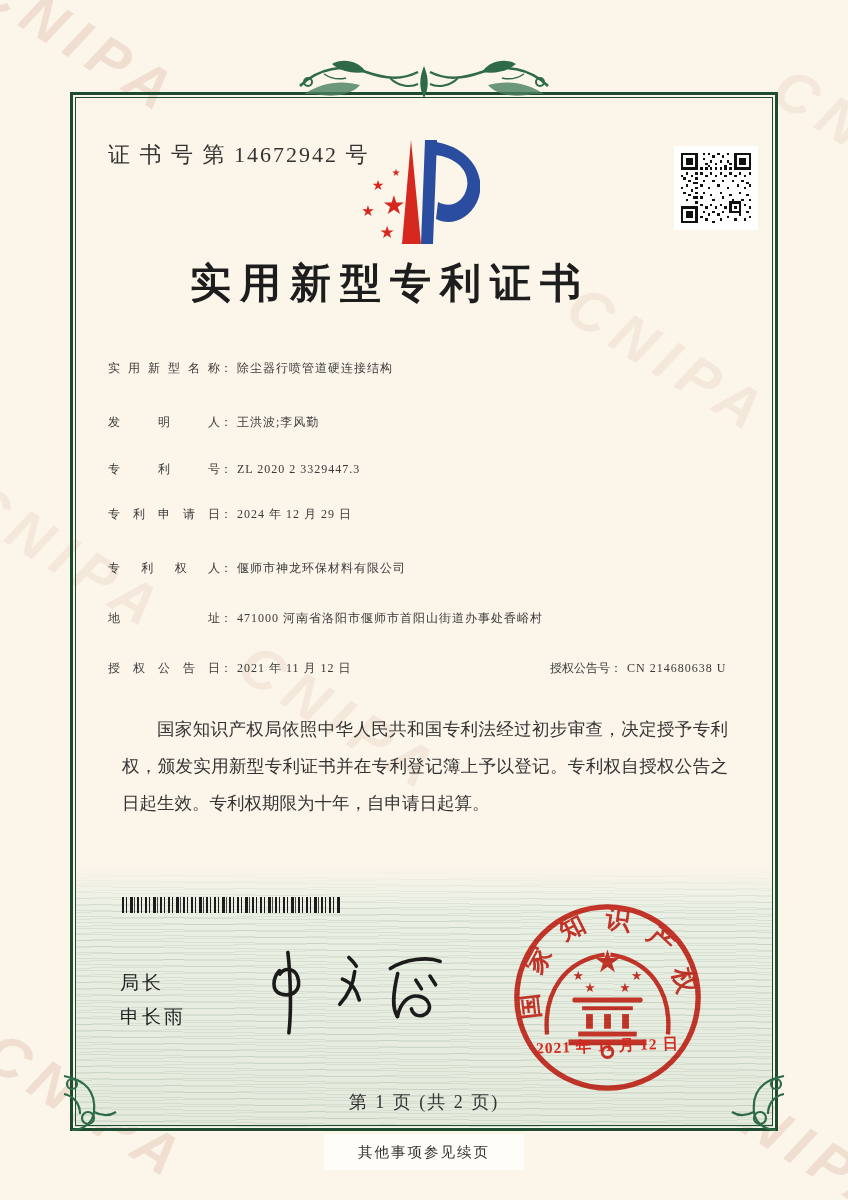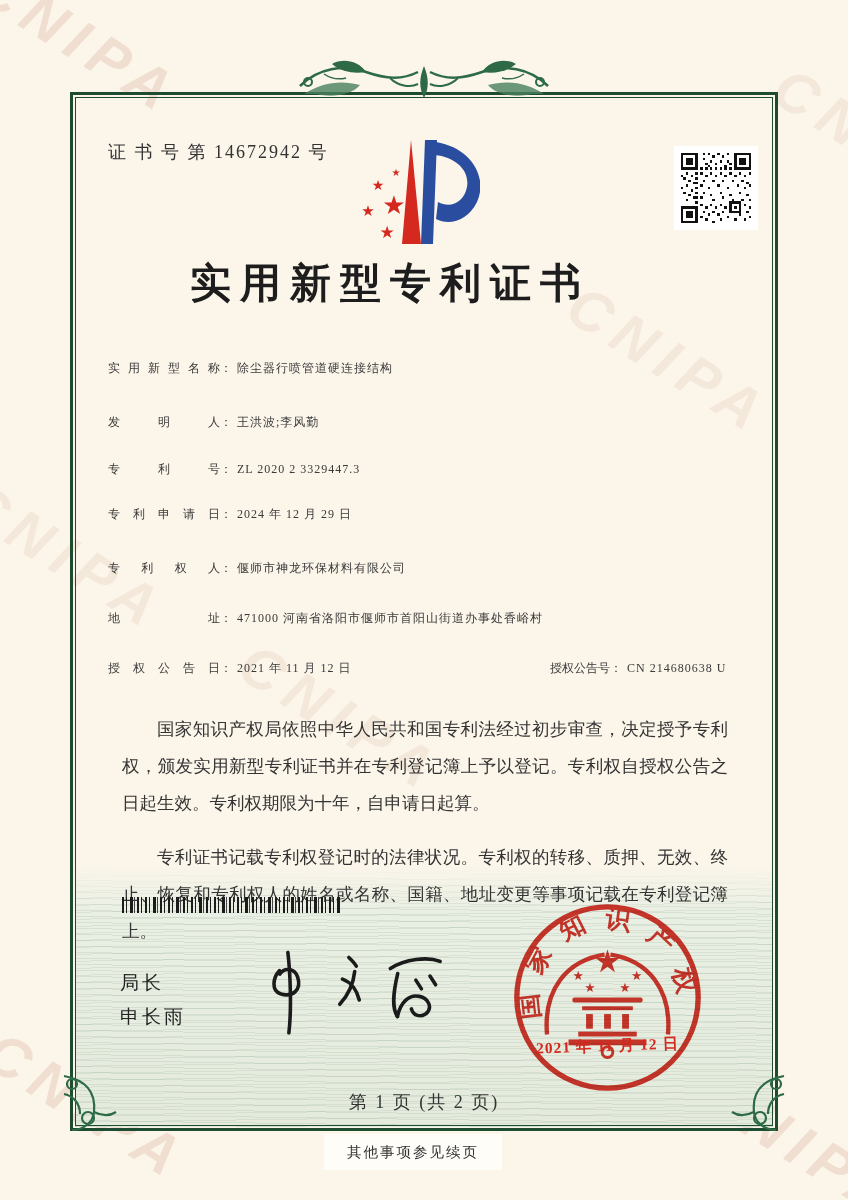--- a/index.html
+++ b/index.html
@@ -17,21 +17,21 @@
         repeating-linear-gradient(-0.8deg, rgba(120,150,122,.14) 0 1px, rgba(0,0,0,0) 1px 7px),
         linear-gradient(#eaf0e5,#e4ebdd);}
   .guilloche::before{content:"";position:absolute;left:0;top:0;right:0;height:46px;
       background:linear-gradient(#fbf5ea,rgba(251,245,234,0));}
   
   .frame{position:absolute;left:70px;top:92px;width:702px;height:1033px;
       border:3px solid #1e4c31;z-index:2;}
   .frame .inner{position:absolute;left:2px;top:2px;right:2px;bottom:2px;border:1px solid #1e4c31;}
   .orn{position:absolute;z-index:4;}
   
-  .certno{position:absolute;left:108px;top:140px;font-size:18px;letter-spacing:2px;color:#333;z-index:3;}
+  .certno{position:absolute;left:108px;top:140px;font-size:22px;letter-spacing:2px;color:#333;z-index:3;}
   .logo{position:absolute;left:352px;top:132px;width:128px;height:120px;z-index:3;}
   .qr{position:absolute;left:674px;top:146px;width:84px;height:84px;background:#fff;
       display:flex;align-items:center;justify-content:center;z-index:3;}
   .qr svg{width:70px;height:70px;}
   .title{position:absolute;left:74px;top:256px;width:632px;text-align:center;
       font-size:41px;font-weight:bold;letter-spacing:9px;color:#1d1d1d;z-index:3;}
   
   .field{position:absolute;left:108px;font-size:12px;color:#3a3a3a;white-space:nowrap;z-index:3;}
   .flabel{display:inline-block;width:112px;text-align:justify;text-align-last:justify;vertical-align:top;}
   .fcolon{display:inline-block;}
@@ -49,21 +49,21 @@
         #1b1b1b 15px 17px, rgba(0,0,0,0) 17px 19px, #1b1b1b 19px 20px, rgba(0,0,0,0) 20px 23px);}
   .director{position:absolute;left:120px;font-size:19px;letter-spacing:3px;color:#222;z-index:3;
       font-family:"Liberation Sans","DejaVu Sans",sans-serif;}
   .sig{position:absolute;left:250px;top:942px;width:210px;height:102px;z-index:3;}
   .seal{position:absolute;left:510px;top:900px;width:195px;height:195px;z-index:5;
       opacity:.93;mix-blend-mode:multiply;}
   .seal-date{position:absolute;left:520px;top:1036px;width:175px;text-align:center;z-index:6;
       font-size:15.5px;font-weight:bold;color:#d5281e;letter-spacing:1px;transform:rotate(-2deg);}
   .pagenum{position:absolute;left:74px;top:1090px;width:700px;text-align:center;
       font-size:18px;color:#333;letter-spacing:2px;z-index:3;}
-  .note-box{position:absolute;left:324px;top:1134px;width:178px;height:36px;background:#fffdf8;
+  .note-box{position:absolute;left:324px;top:1134px;width:200px;height:36px;background:#fffdf8;
       display:flex;align-items:center;justify-content:center;z-index:3;
       font-size:14.5px;letter-spacing:2px;color:#333;}
 </style>
 </head>
 <body>
 
 <div class="page">
 
   <span class="wm" style="left:-34px;top:6px;">CNIPA</span>
   <span class="wm faint" style="left:762px;top:108px;">CNIPA</span>
@@ -188,21 +188,20 @@
 
   <div class="field" style="top:660px;width:640px;">
     <span class="flabel">授权公告日</span><span class="fcolon">：</span><span class="fvalue">2021 年 11 月 12 日</span>
     <span class="grant2">
       <span>授权公告号</span><span>：</span><span class="fvalue">CN 214680638 U</span>
     </span>
   </div>
 
   <div class="body-text">
     <p>国家知识产权局依照中华人民共和国专利法经过初步审查，决定授予专利权，颁发实用新型专利证书并在专利登记簿上予以登记。专利权自授权公告之日起生效。专利权期限为十年，自申请日起算。</p>
-    <p>专利证书记载专利权登记时的法律状况。专利权的转移、质押、无效、终止、恢复和专利权人的姓名或名称、国籍、地址变更等事项记载在专利登记簿上。</p>
   </div>
 
   <div class="barcode"></div>
 
   <div class="director" style="top:970px;">局长</div>
   <div class="director" style="top:1004px;">申长雨</div>
 
   <svg class="sig" viewBox="0 0 235 108">
     <g fill="none" stroke="#1b1b1b" stroke-width="4" stroke-linecap="round" transform="rotate(-2 117 54)">
       <path d="M34,26 C26,34 24,48 34,52 C48,57 58,48 54,34 C51,24 40,22 34,30"></path>

